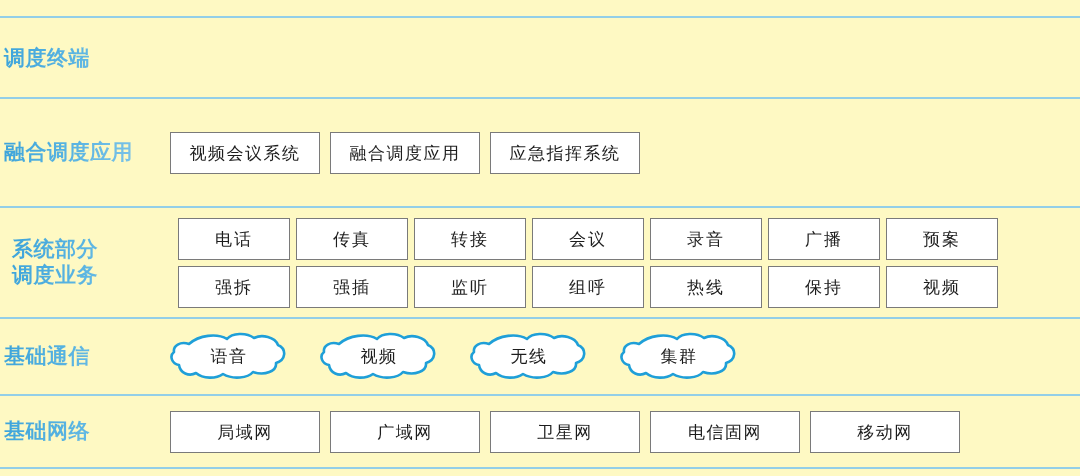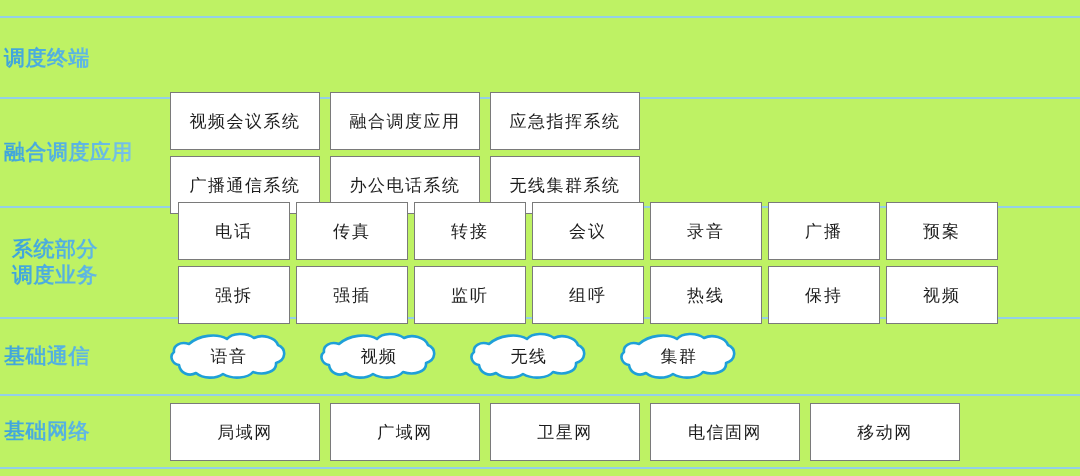--- a/index.html
+++ b/index.html
@@ -12,21 +12,21 @@
     height: 476px;
     font-family: "DejaVu Sans", "Liberation Sans", sans-serif;
     overflow: hidden;
     position: relative;
   }
 
   #diagram {
     position: relative;
     width: 1080px;
     height: 476px;
-    background: #bef264;
+    background: #fef9c3;
   }
 
   
   .rule {
     position: absolute;
     left: 0;
     width: 1080px;
     height: 2px;
     background: #93cfe8;
   }
@@ -75,21 +75,21 @@
   .box {
     border: 1.4px solid #7a7a7a;
     background: #ffffff;
     color: #1d1d1d;
     font-size: 17px;
     letter-spacing: 1.5px;
     display: flex;
     align-items: center;
     justify-content: center;
     box-sizing: border-box;
-    height: 58px;
+    height: 42px;
     white-space: nowrap;
   }
   .box.app   { width: 150px; }
   .box.biz   { width: 112px; letter-spacing: 2px; }
   .box.net   { width: 150px; }
 
   
   .cloud-line {
     display: flex;
     align-items: center;
@@ -137,25 +137,20 @@
     <div class="row-label">调度终端</div>
   </div>
 
   <div class="row" style="top:107px; height:92px;">
     <div class="row-label">融合调度应用</div>
     <div class="row-content">
       <div class="box-line" style="gap:10px;">
         <div class="box app">视频会议系统</div>
         <div class="box app">融合调度应用</div>
         <div class="box app">应急指挥系统</div>
-      </div>
-      <div class="box-line" style="gap:10px;">
-        <div class="box app">广播通信系统</div>
-        <div class="box app">办公电话系统</div>
-        <div class="box app">无线集群系统</div>
       </div>
     </div>
   </div>
 
   <div class="row" style="top:216px; height:94px;margin-left:8px;">
     <div class="row-label">系统部分
 调度业务</div>
     <div class="row-content">
       <div class="box-line" style="gap:6px;">
         <div class="box biz">电话</div>

